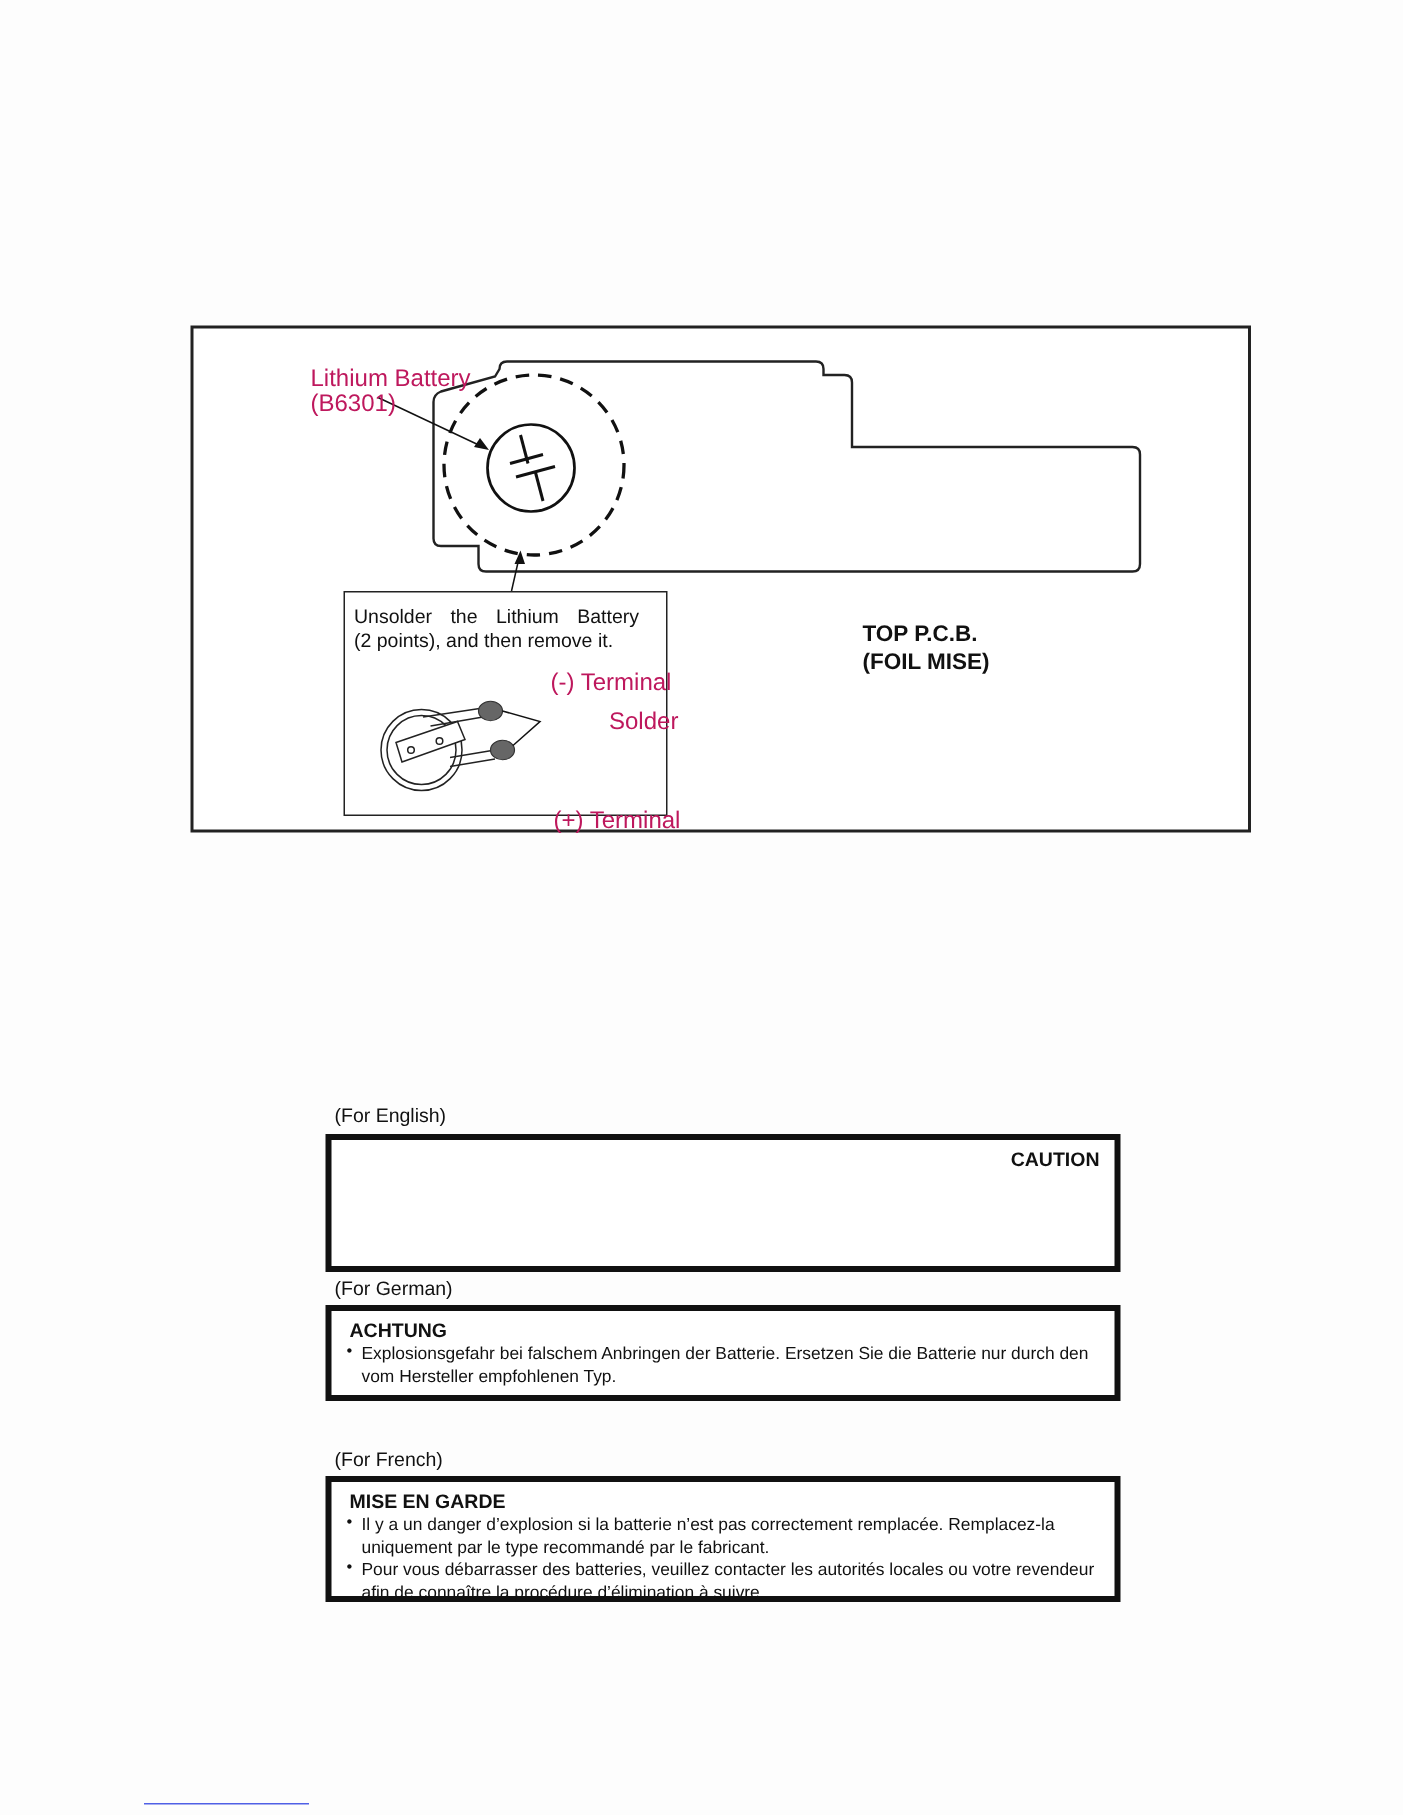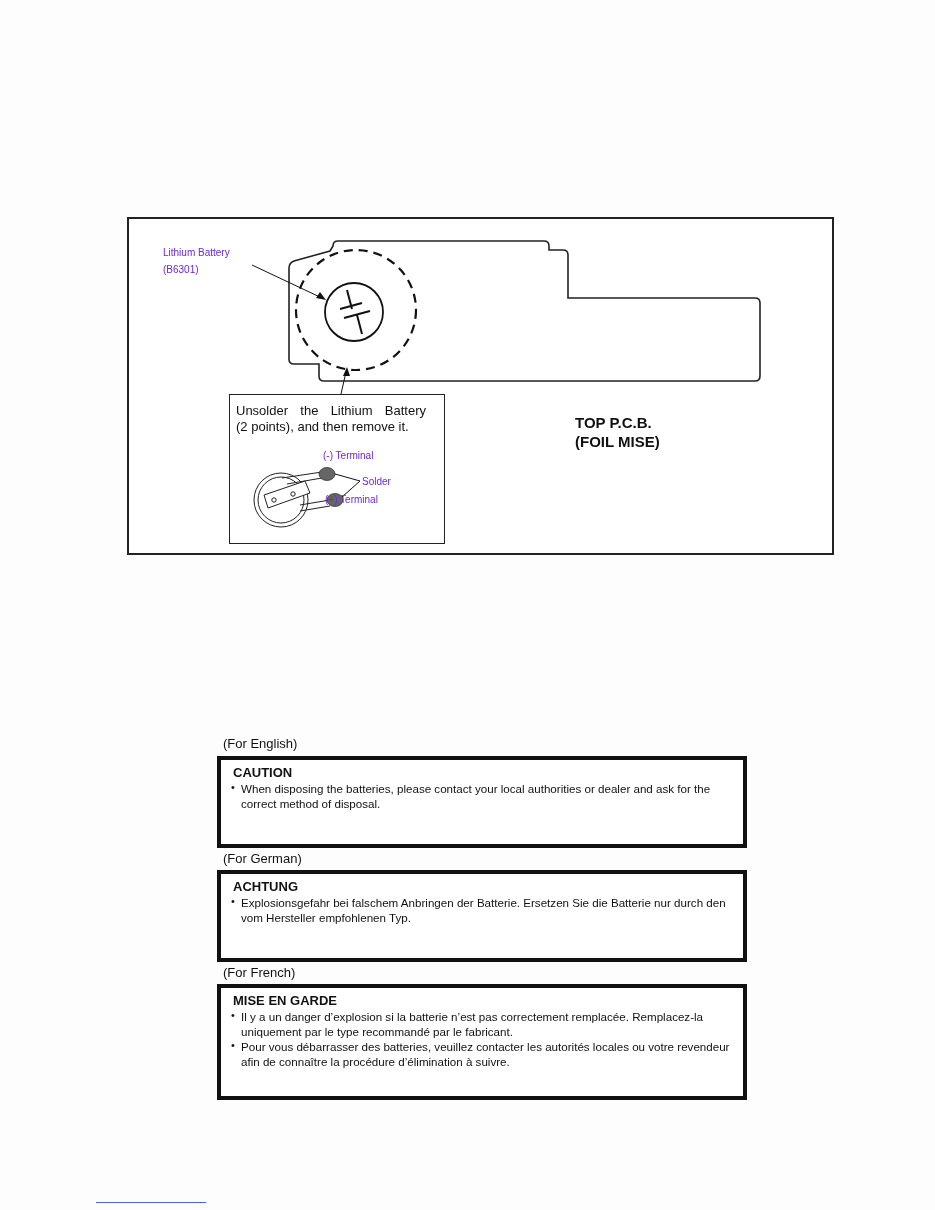--- a/index.html
+++ b/index.html
@@ -7,21 +7,21 @@
     width: 935px; height: 1210px; position: relative; overflow: hidden;
     background: #fdfdfd; color: #111;
     font-family: "Liberation Sans", sans-serif;
   }
   .abs { position: absolute; }
   .figure-frame {
     left: 127px; top: 217px; width: 707px; height: 338px;
     border: 2px solid #222; box-sizing: border-box; background: #fff;
   }
   .fig-svg { position: absolute; left: 0; top: 0; }
-  .label { font-size: 10px; line-height: 16px; color: #6d28d9; white-space: nowrap; }
+  .label { font-size: 16px; line-height: 16px; color: #be185d; white-space: nowrap; margin-left: 44px; }
   .pcb-title {
     left: 575px; top: 413px; width: 110px; 
     font-weight: bold; font-size: 15px; line-height: 19px;
   }
   .instr-box {
     left: 229px; top: 394px; width: 216px; height: 150px;
     border: 1.5px solid #222; box-sizing: border-box; background: #fff;
   }
   .instr-text {
     left: 236px; top: 403px; width: 190px; font-size: 13px; line-height: 16px;
@@ -100,40 +100,39 @@
     <circle cx="274" cy="500" r="2.2"></circle>
     <circle cx="293" cy="494" r="2.2"></circle>
   </g>
   <ellipse cx="327" cy="474" rx="8" ry="6.5" fill="#666" stroke="#333" stroke-width="0.8"></ellipse>
   <ellipse cx="335" cy="500" rx="8" ry="6.5" fill="#666" stroke="#333" stroke-width="0.8"></ellipse>
   <polyline points="335,474 360,481 342,497" fill="none" stroke="#111" stroke-width="1"></polyline>
 </svg>
 
 <div class="abs label" style="left:323px; top:448px;">(-) Terminal</div>
 <div class="abs label" style="left:362px; top:474px;">Solder</div>
-<div class="abs label" style="left:325px; top:492px;">(+) Terminal</div>
+<div class="abs label" style="left:325px; top:540px;">(+) Terminal</div>
 
 <div class="abs lang-label" style="top:736px;">(For English)</div>
-<div class="abs caution-box" style="top:756px; height:92px;">
+<div class="abs caution-box" style="top:756px; height:92px;text-align:right;">
   <div class="caution-title">CAUTION</div>
   <ul class="caution-list">
-    <li class="caution-item">When disposing the batteries, please contact your local authorities or dealer and ask for the correct method of disposal.</li>
   </ul>
 </div>
 
 <div class="abs lang-label" style="top:851px;">(For German)</div>
-<div class="abs caution-box" style="top:870px; height:92px;">
+<div class="abs caution-box" style="top:870px; height:64px;">
   <div class="caution-title">ACHTUNG</div>
   <ul class="caution-list">
     <li class="caution-item">Explosionsgefahr bei falschem Anbringen der Batterie. Ersetzen Sie die Batterie nur durch den vom Hersteller empfohlenen Typ.</li>
   </ul>
 </div>
 
 <div class="abs lang-label" style="top:965px;">(For French)</div>
-<div class="abs caution-box" style="top:984px; height:116px;">
+<div class="abs caution-box" style="top:984px; height:84px;">
   <div class="caution-title">MISE EN GARDE</div>
   <ul class="caution-list">
     <li class="caution-item">Il y a un danger d’explosion si la batterie n’est pas correctement remplacée. Remplacez-la uniquement par le type recommandé par le fabricant.</li>
     <li class="caution-item">Pour vous débarrasser des batteries, veuillez contacter les autorités locales ou votre revendeur afin de connaître la procédure d’élimination à suivre.</li>
   </ul>
 </div>
 
 <div class="abs footer-link"></div>
 
 </body></html>

